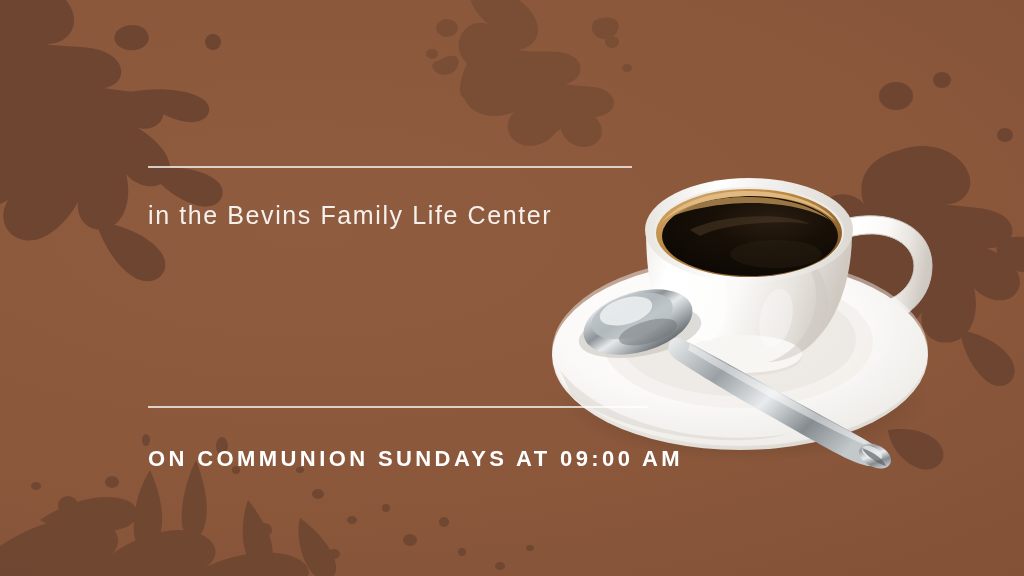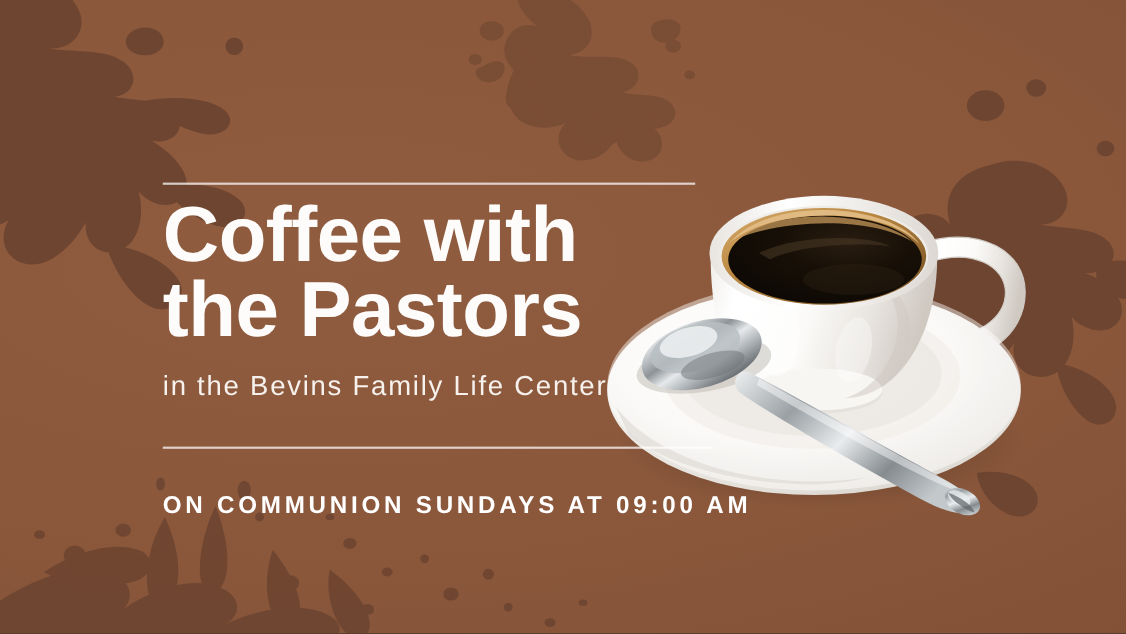--- a/index.html
+++ b/index.html
@@ -334,20 +334,18 @@
         <ellipse cx="332" cy="383" rx="11" ry="6" fill="#eaedef" opacity="0.75" transform="rotate(27 332 383)"></ellipse>
         <path d="M322,378 C334,382 344,390 346,396 C338,394 326,386 322,378 Z" fill="#5e6468" opacity="0.7"></path>
       </g>
     </svg>
   </div>
 
   <div class="rule rule-top"></div>
   <div class="rule rule-bottom"></div>
 
   <div class="text-block">
-    <h1 class="headline">Coffee with
-the Pastors</h1>
     <p class="subtitle">in the Bevins Family Life Center</p>
   </div>
 
   <p class="tagline">ON COMMUNION SUNDAYS AT 09:00 AM</p>
 
 </div>
 
 </body></html>

